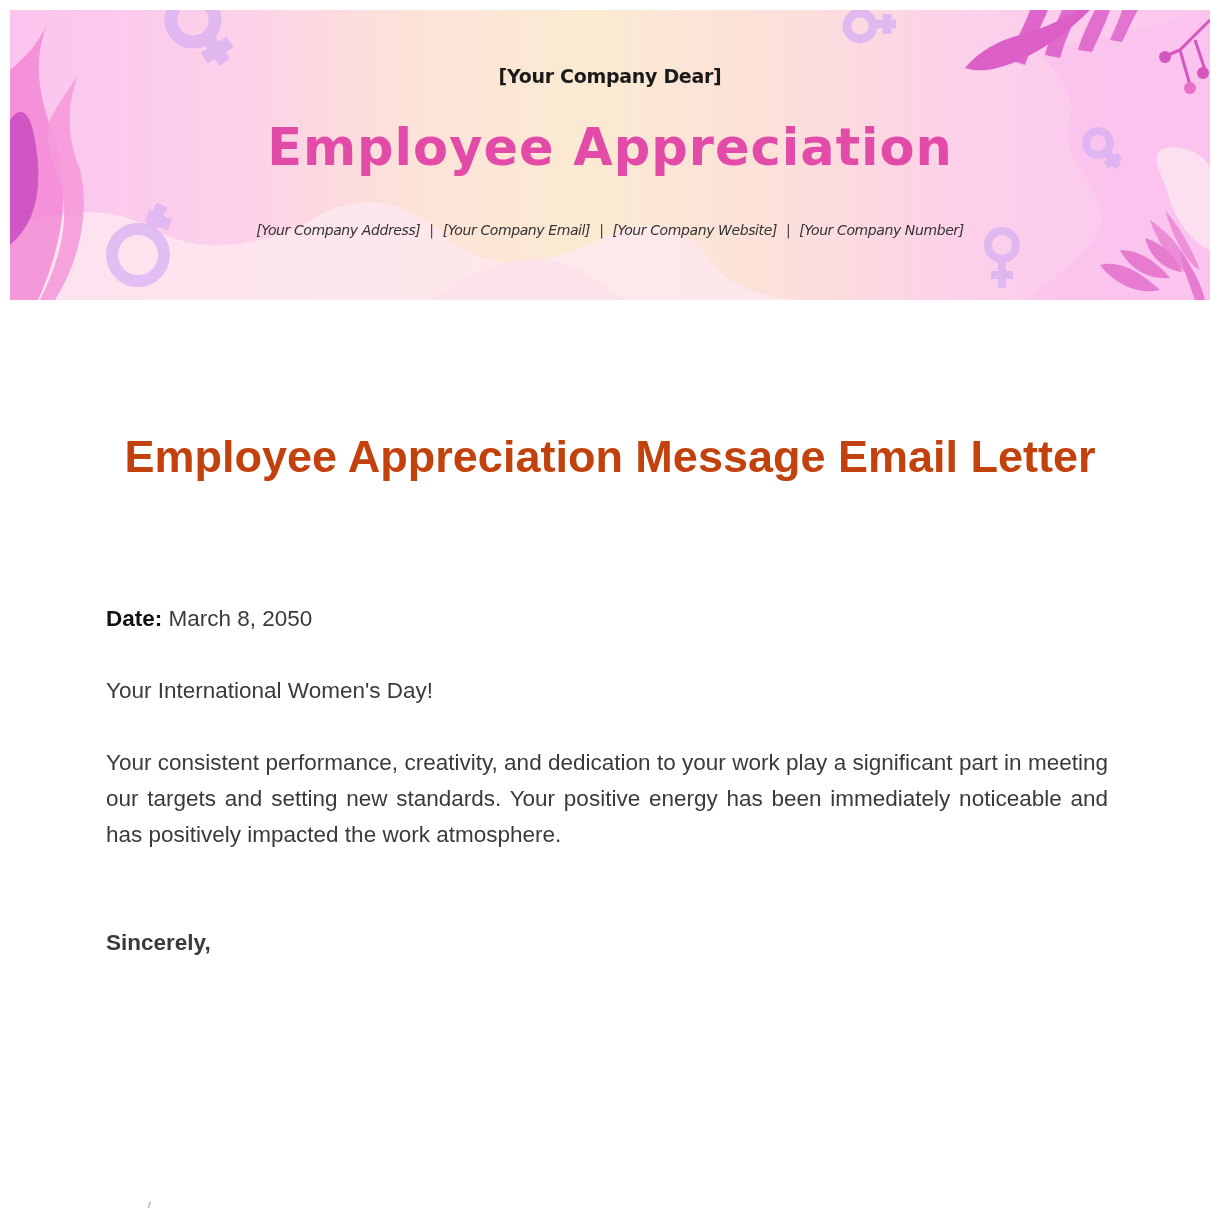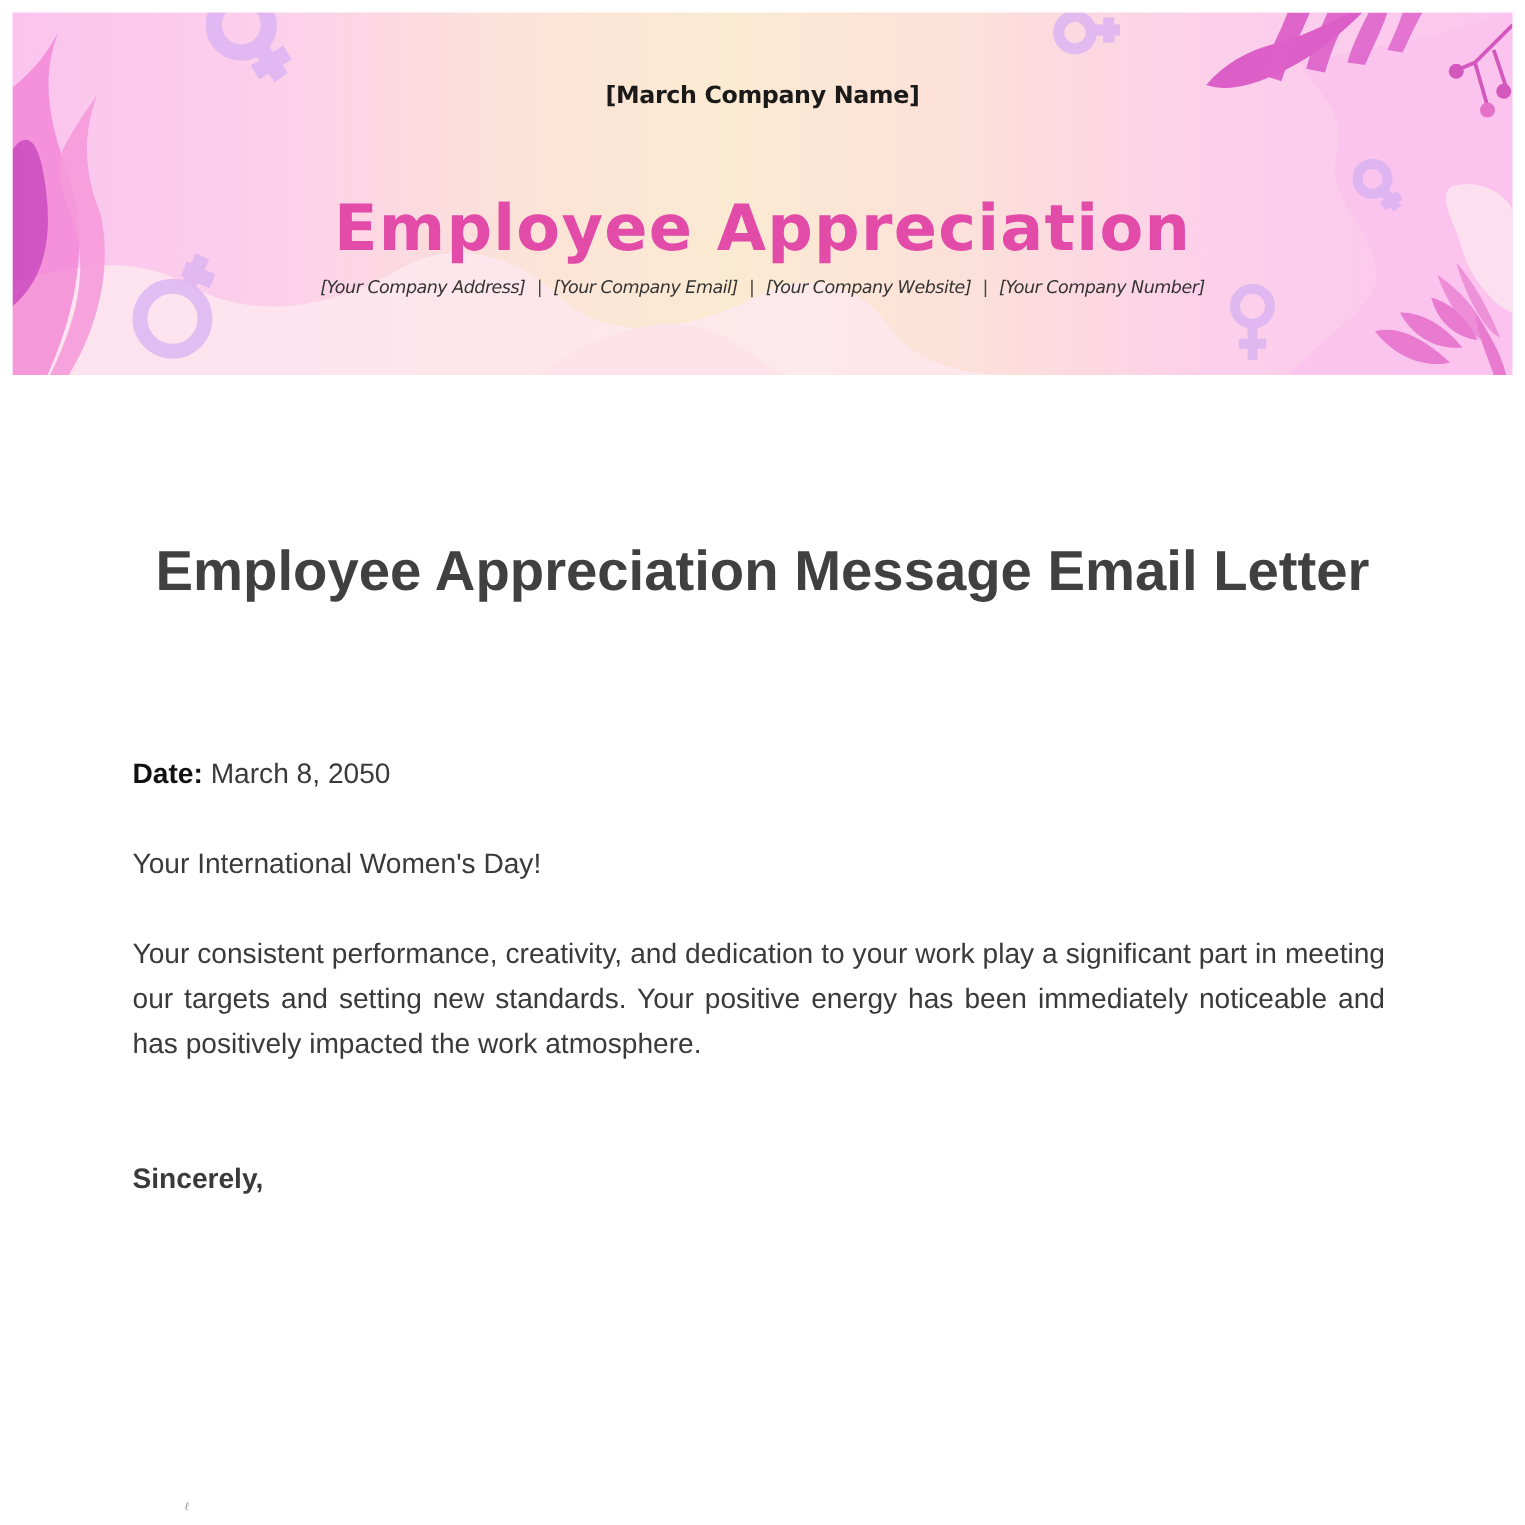--- a/index.html
+++ b/index.html
@@ -51,21 +51,20 @@
     .banner .banner-title {
       position: absolute;
       left: 0; right: 0;
       top: 108px;
       text-align: center;
       font-family: "DejaVu Sans", sans-serif;
       font-weight: bold;
       font-size: 51px;
       letter-spacing: 1px;
       color: #e34ba9;
-      margin-top: 36px;
     }
     .banner .contact-line {
       position: absolute;
       left: 0; right: 0;
       top: 212px;
       text-align: center;
       font-family: "DejaVu Sans", sans-serif;
       font-size: 14px;
       letter-spacing: -0.4px;
       color: #333;
@@ -82,21 +81,21 @@
     .doc-title {
       position: absolute;
       left: 100px;
       width: 1020px;
       top: 428px;
       text-align: center;
       font-family: "Liberation Sans", sans-serif;
       font-weight: bold;
       font-size: 45px;
       line-height: 58px;
-      color: #404040;
+      color: #c2410c;
     }
     .content {
       position: absolute;
       left: 106px;
       top: 601px;
       width: 1002px;
       font-family: "Liberation Sans", sans-serif;
       font-size: 22.5px;
       line-height: 36px;
       color: #3a3a3a;
@@ -188,21 +187,21 @@
     <g fill="#e46fcb" opacity="0.85">
       <path d="M1090,255 C1110,250 1130,262 1150,280 C1130,285 1105,275 1090,255 Z"></path>
       <path d="M1110,240 C1128,240 1145,250 1160,268 C1140,270 1120,260 1110,240 Z"></path>
       <path d="M1135,228 C1150,232 1165,245 1172,262 C1155,260 1140,248 1135,228 Z"></path>
       <path d="M1140,210 C1158,222 1175,240 1185,268 C1170,262 1150,240 1140,210 Z" opacity="0.75"></path>
       <path d="M1155,200 C1168,215 1180,235 1190,260 C1178,255 1163,228 1155,200 Z" opacity="0.7"></path>
       <path d="M1170,240 C1180,255 1190,270 1195,290 L1185,290 C1180,275 1172,258 1170,240 Z"></path>
     </g>
   </svg>
 
-  <div class="company-name">[March Company Name]</div>
+  <div class="company-name">[Your Company Dear]</div>
   <div class="banner-title">Employee Appreciation</div>
   <div class="contact-line">
     <span>[Your Company Address]</span><span class="sep">|</span><span>[Your Company Email]</span><span class="sep">|</span><span>[Your Company Website]</span><span class="sep">|</span><span>[Your Company Number]</span>
   </div>
 </div>
 
 <h1 class="doc-title">Employee Appreciation Message Email Letter</h1>
 
 <div class="content">
   <p>

